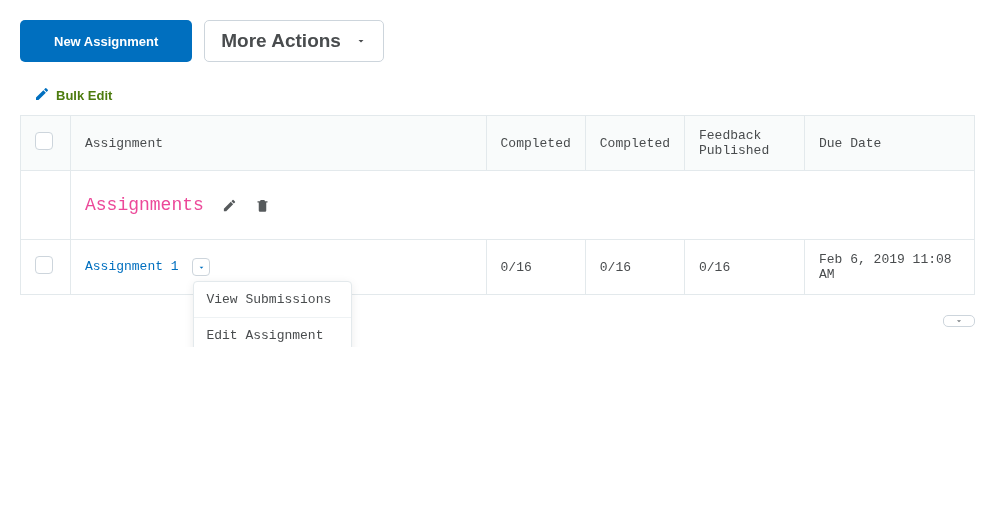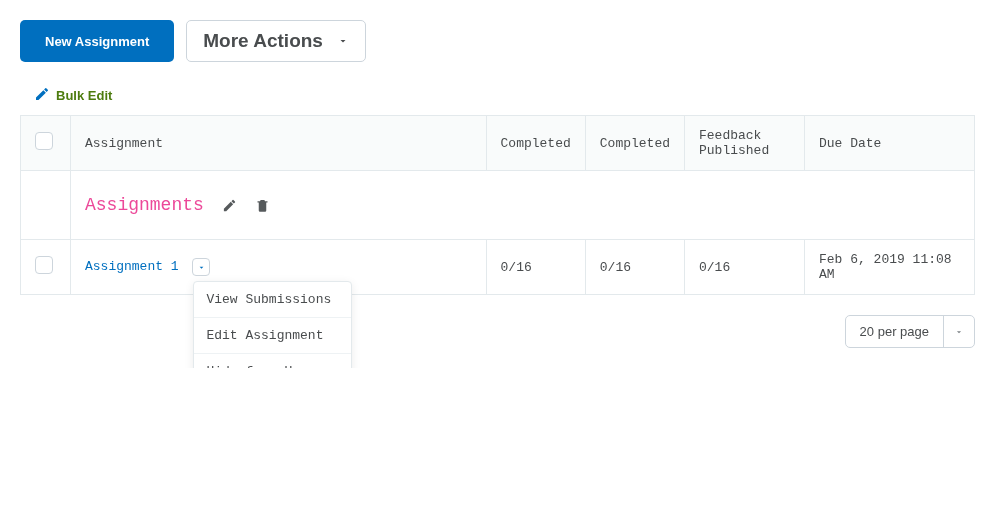--- a/index.html
+++ b/index.html
@@ -14,21 +14,21 @@
   }
   .top-actions {
     display: flex;
     gap: 12px;
     margin-bottom: 24px;
   }
   .btn-primary {
     background: #006fbf;
     color: #fff;
     border: none;
-    padding: 10px 25px;
+    padding: 10px 34px;
     font-size: 13px;
     font-weight: 700;
     border-radius: 5px;
     cursor: pointer;
   }
   .btn-secondary {
     background: #fff;
     color: #494c4e;
     border: 1px solid #cdd5dc;
     padding: 9px 16px;
@@ -267,21 +267,20 @@
       <td>0/16</td>
       <td>0/16</td>
       <td>0/16</td>
       <td>Feb 6, 2019 11:08 AM</td>
     </tr>
   </tbody>
 </table>
 
 <div class="pager-row">
   <div class="select-wrap">
-    <span class="select-label">20 per page</span>
     <span class="select-caret">
       <svg viewBox="0 0 24 24">
           <path d="M7 10l5 5 5-5z"></path>
         </svg>
     </span>
   </div>
 </div>
 
 
 

